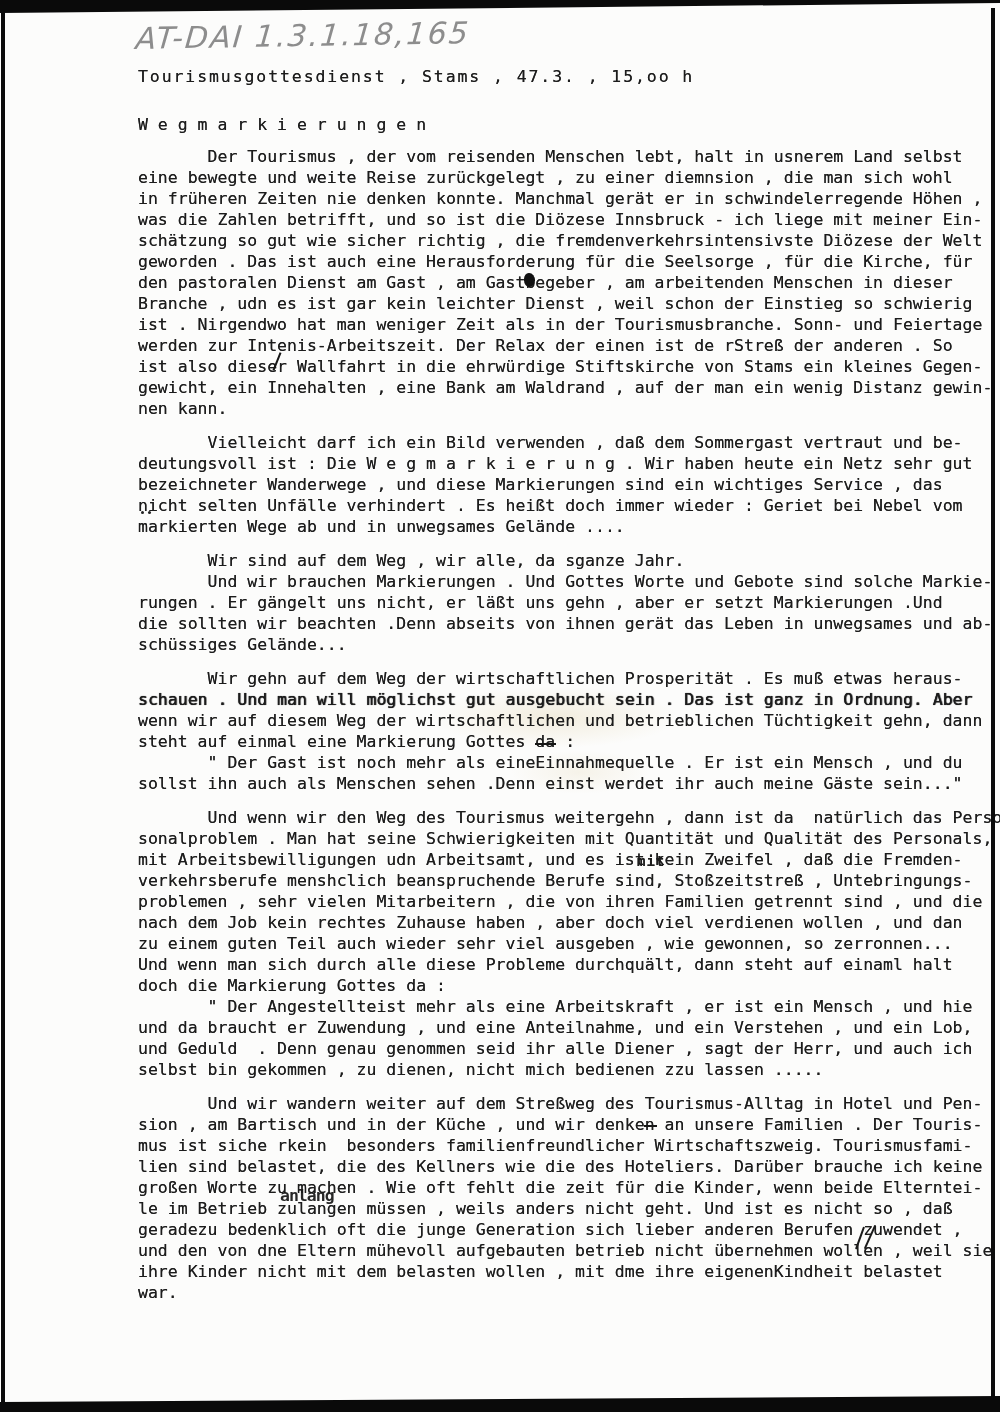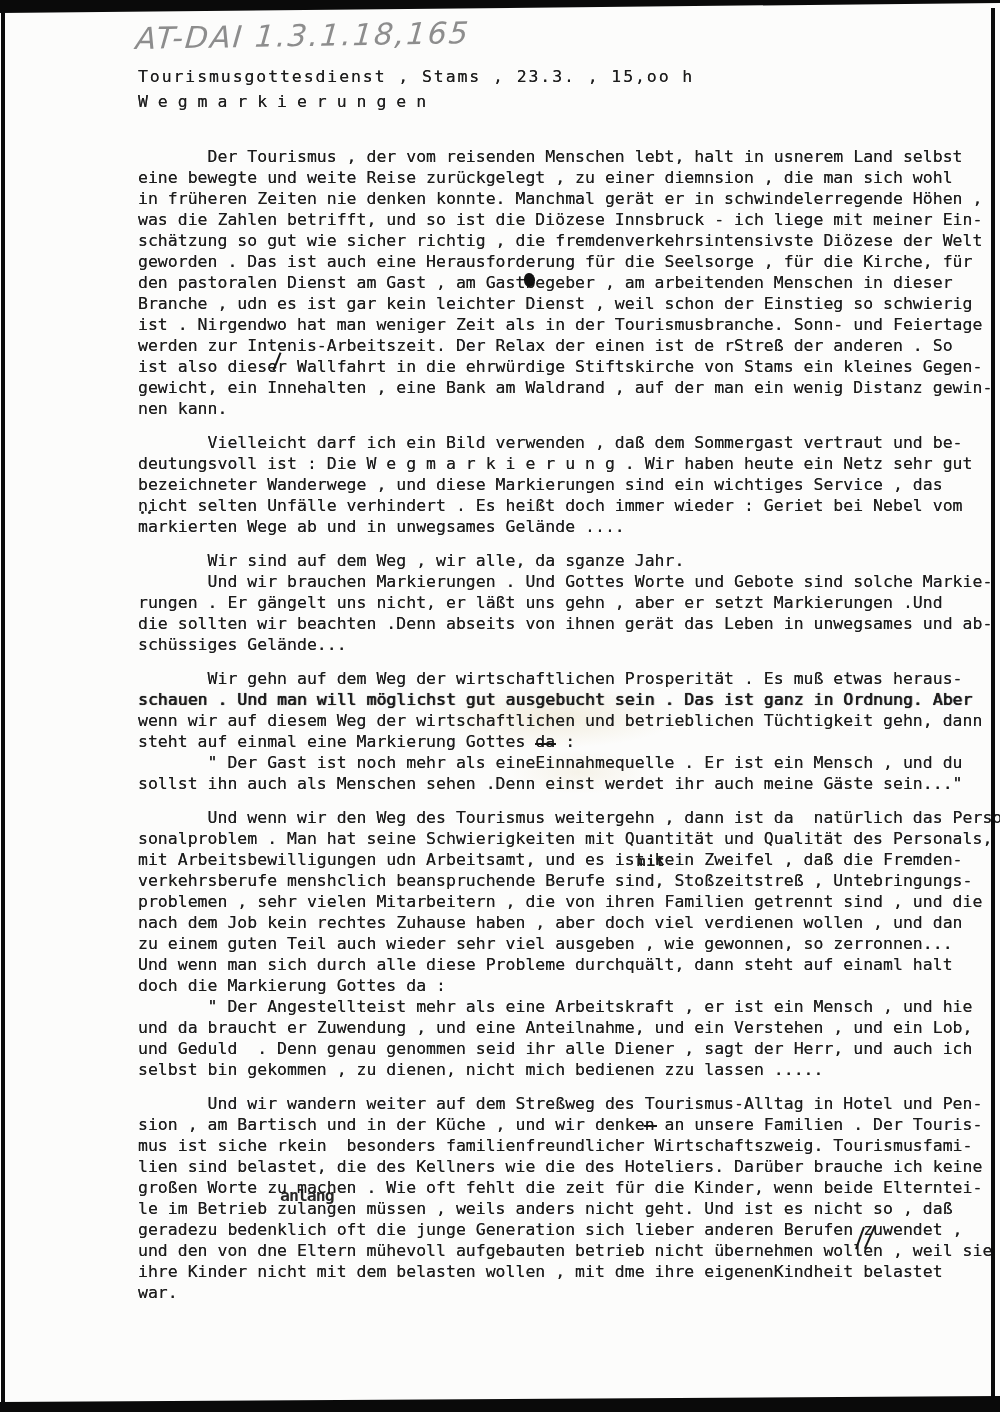--- a/index.html
+++ b/index.html
@@ -34,21 +34,21 @@
     transform:rotate(-1deg) skewX(-6deg);
     white-space:pre;
   }
   
   .event-line{
     position:absolute;left:138px;top:66px;
     font-size:16.5px;line-height:21px;letter-spacing:1.9px;
     white-space:pre;text-shadow:0 0 .5px rgba(0,0,0,.7);
   }
   .doc-title{
-    position:absolute;left:138px;top:91px;
+    position:absolute;left:138px;top:114px;
     font-size:16.5px;line-height:21px;
     white-space:pre;text-shadow:0 0 .5px rgba(0,0,0,.7);
   }
   
   .text-block{
     position:absolute;left:138px;top:146px;width:870px;
   }
   .para{margin:0 0 13px 0;}
   .line{
     font-size:16.5px;line-height:21px;white-space:pre;
@@ -95,21 +95,21 @@
   .pen-strike.s2{left:869px;top:1224px;height:26px;transform:rotate(24deg);}
 </style>
 </head>
 <body>
 
 <div class="stain1"></div>
 <div class="stain2"></div>
 
 <div class="handwritten">AT-DAI 1.3.1.18,165</div>
 
-<div class="event-line">Tourismusgottesdienst , Stams , 23.3. , 15,oo h</div>
+<div class="event-line">Tourismusgottesdienst , Stams , 47.3. , 15,oo h</div>
 <div class="doc-title">W e g m a r k i e r u n g e n</div>
 
 <div class="text-block">
     <div class="para">
       <div class="line">       Der Tourismus , der vom reisenden Menschen lebt, halt in usnerem Land selbst</div>
       <div class="line">eine bewegte und weite Reise zurückgelegt , zu einer diemnsion , die man sich wohl</div>
       <div class="line">in früheren Zeiten nie denken konnte. Manchmal gerät er in schwindelerregende Höhen ,</div>
       <div class="line">was die Zahlen betrifft, und so ist die Diözese Innsbruck - ich liege mit meiner Ein-</div>
       <div class="line">schätzung so gut wie sicher richtig , die fremdenverkehrsintensivste Diözese der Welt</div>
       <div class="line">geworden . Das ist auch eine Herausforderung für die Seelsorge , für die Kirche, für</div>

